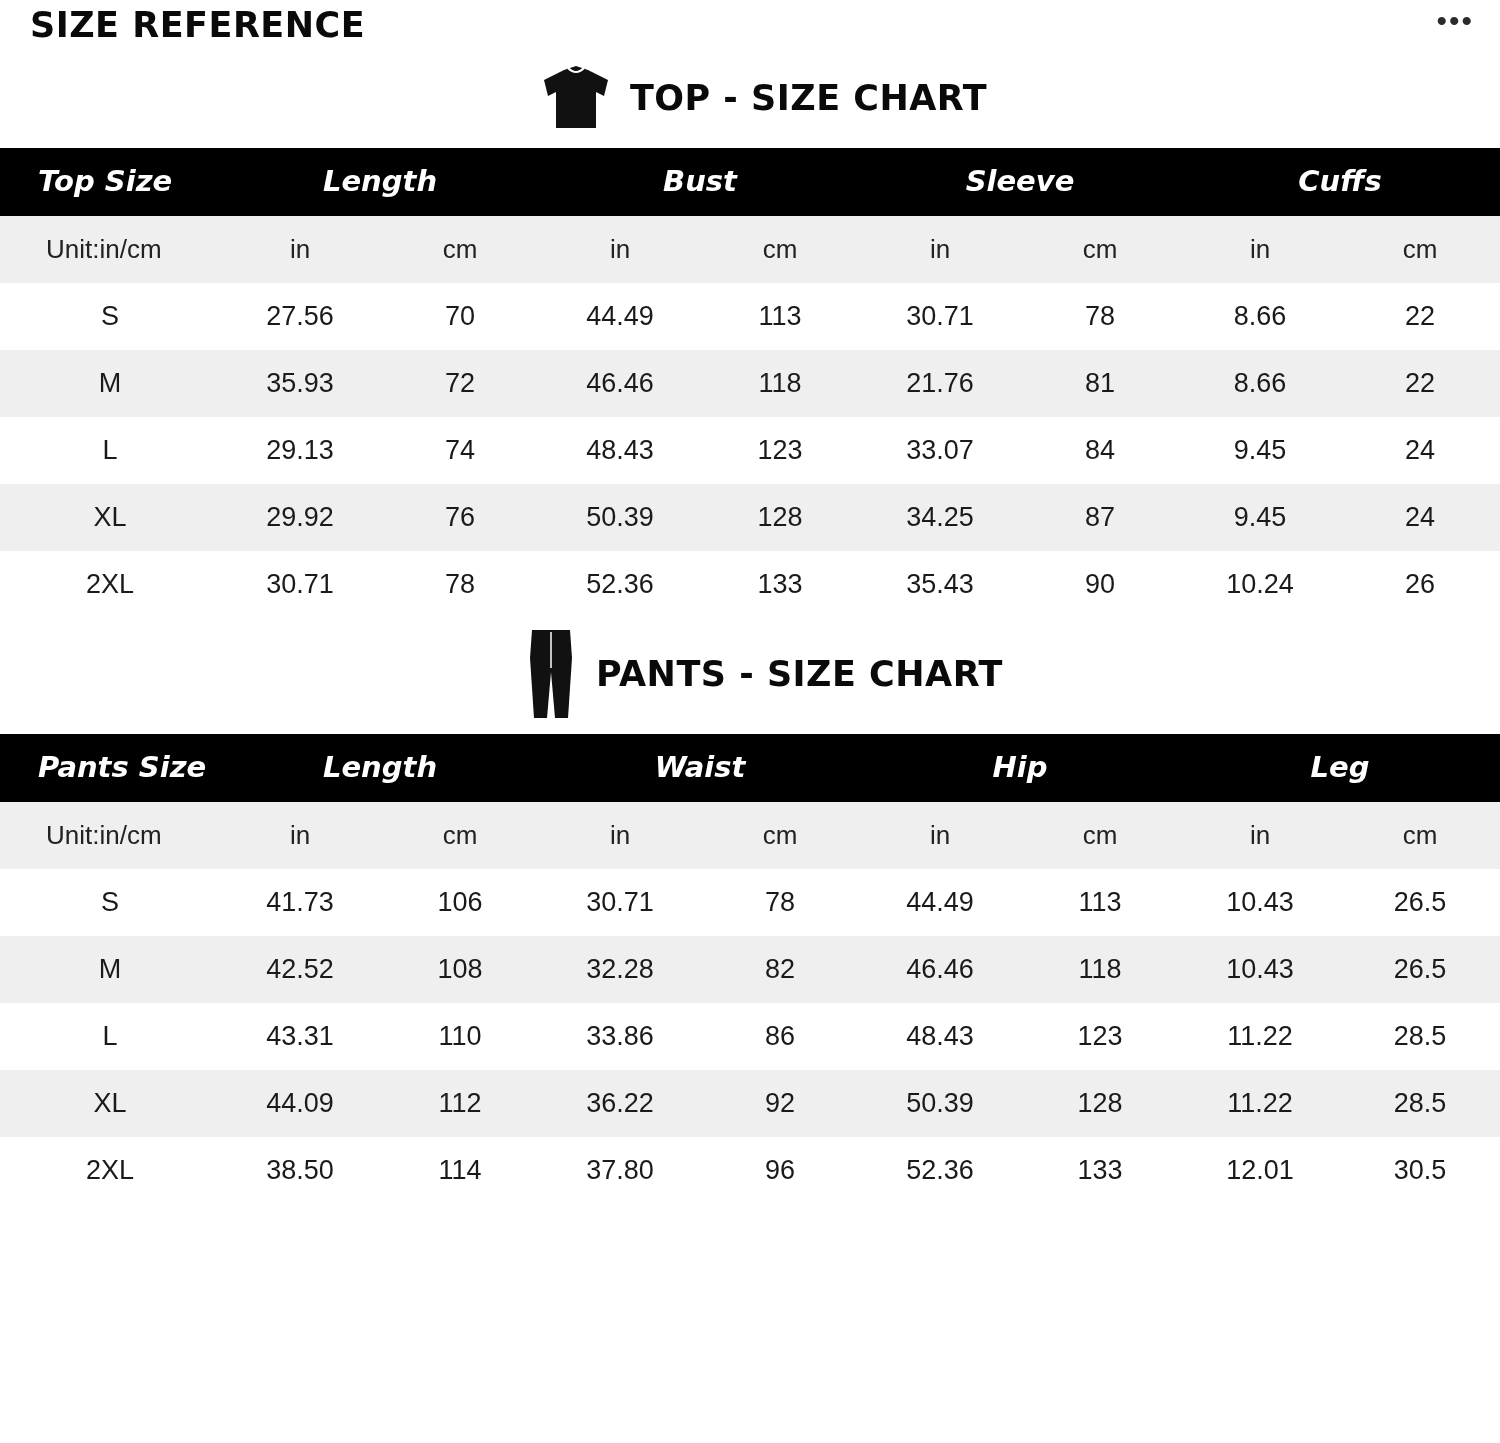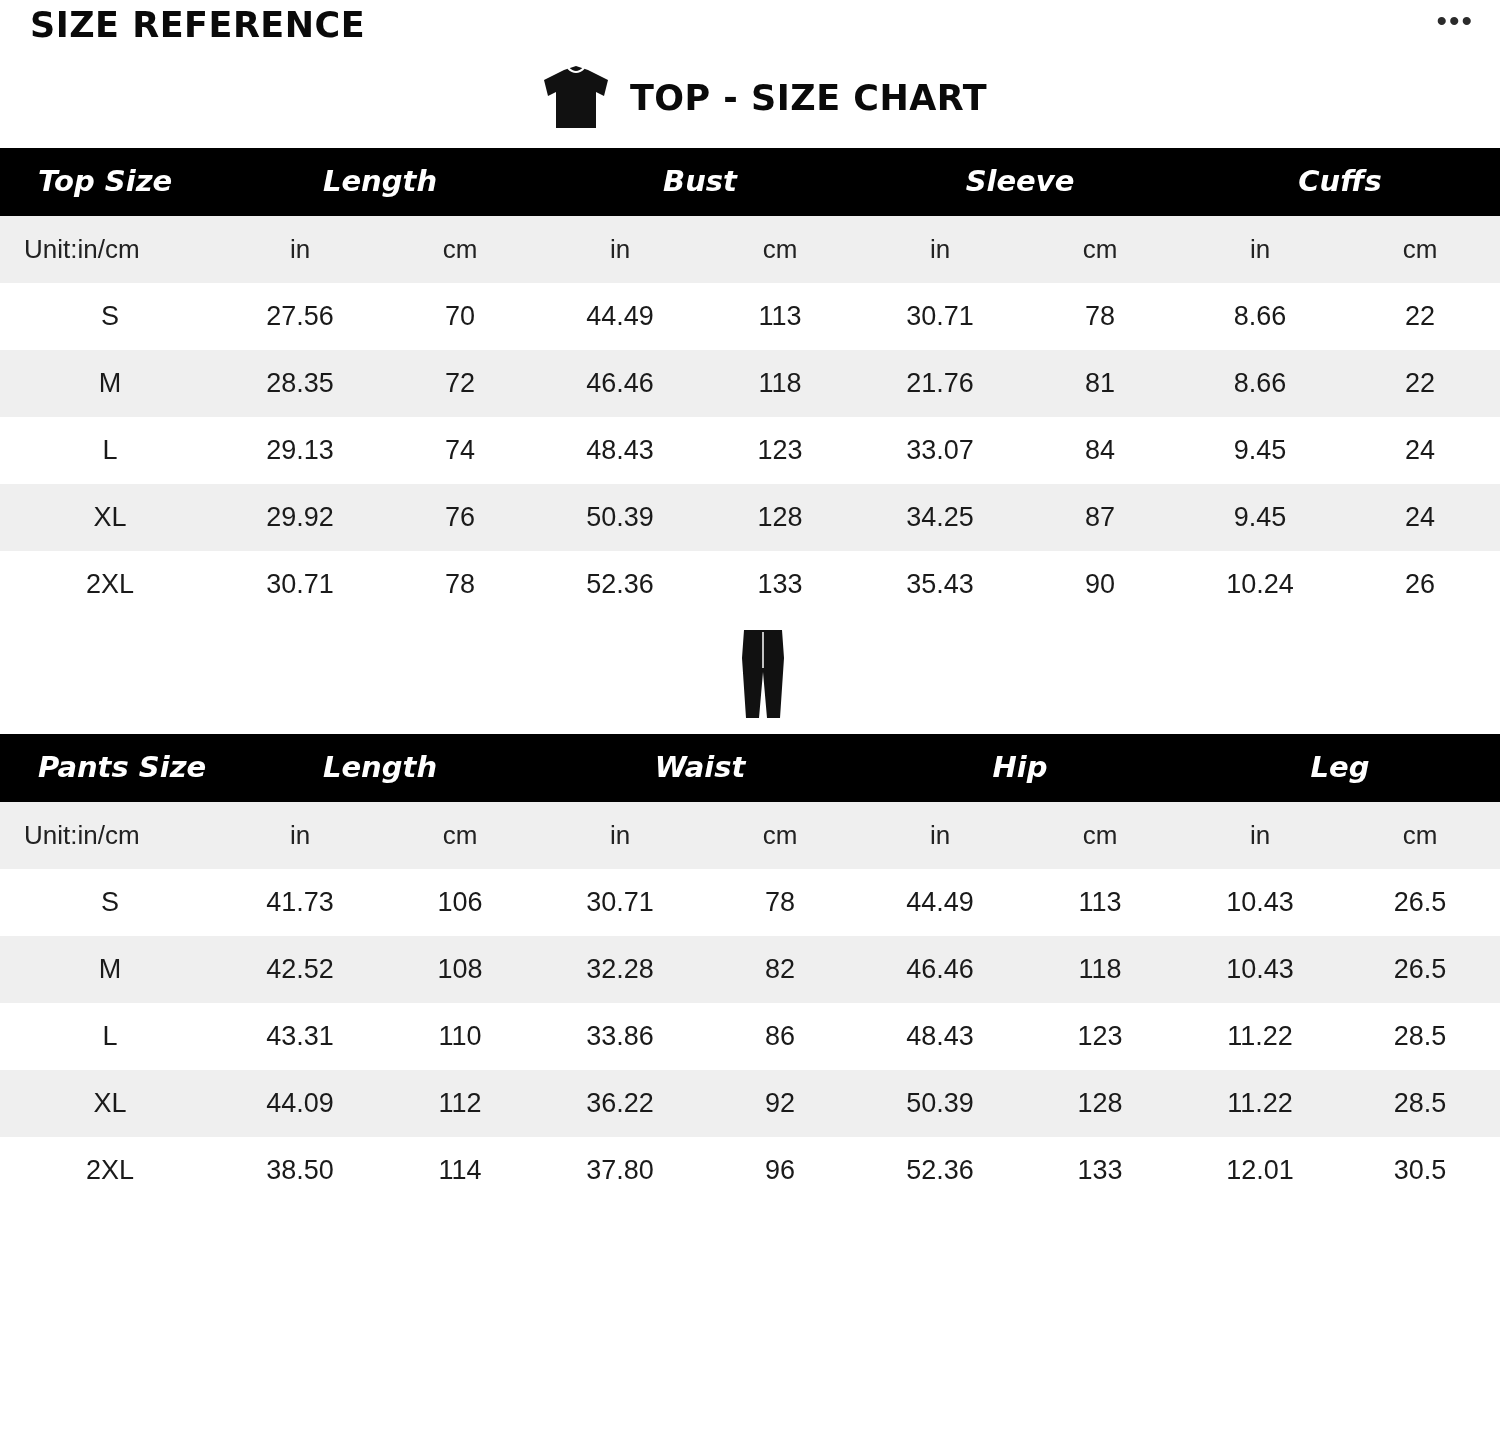--- a/index.html
+++ b/index.html
@@ -106,21 +106,21 @@
     color: #1a1a1a;
     font-family: "Liberation Sans", sans-serif;
   }
   tr.unit-row td {
     background: #efefef;
     font-size: 26px;
     color: #222222;
   }
   tr.unit-row td.first-col {
     text-align: left;
-    padding-left: 24px;
+    padding-left: 46px;
   }
   tr.data-row.odd td { background: #ffffff; }
   tr.data-row.even td { background: #efefef; }
 
   .col-size { width: 220px; }
   .col-val  { width: 160px; }
 
   .note {
     text-align: center;
     font-size: 23px;
@@ -190,21 +190,21 @@
         <td>44.49</td>
         <td>113</td>
         <td>30.71</td>
         <td>78</td>
         <td>8.66</td>
         <td>22</td>
       </tr>
 
       <tr class="data-row even">
         <td>M</td>
-        <td>28.35</td>
+        <td>35.93</td>
         <td>72</td>
         <td>46.46</td>
         <td>118</td>
         <td>21.76</td>
         <td>81</td>
         <td>8.66</td>
         <td>22</td>
       </tr>
 
       <tr class="data-row odd">
@@ -245,20 +245,21 @@
     </tbody>
   </table>
 
   <div class="section-heading">
     <span class="icon-pants">
       <svg viewBox="0 0 58 92" width="58" height="92" aria-hidden="true">
         <path d="M10 2 L48 2 L50 30 L46 90 L33 90 L29 44 L25 90 L12 90 L8 30 Z" fill="#111111"></path>
         <line x1="29" y1="4" x2="29" y2="40" stroke="#ffffff" stroke-width="1.5"></line>
       </svg>
     </span>
+    <span class="label">PANTS - SIZE CHART</span>
   </div>
 
   <table class="size-table">
     <colgroup>
       <col class="col-size">
         <col class="col-val">
         <col class="col-val">
       <col class="col-val">
         <col class="col-val">
         <col class="col-val">

